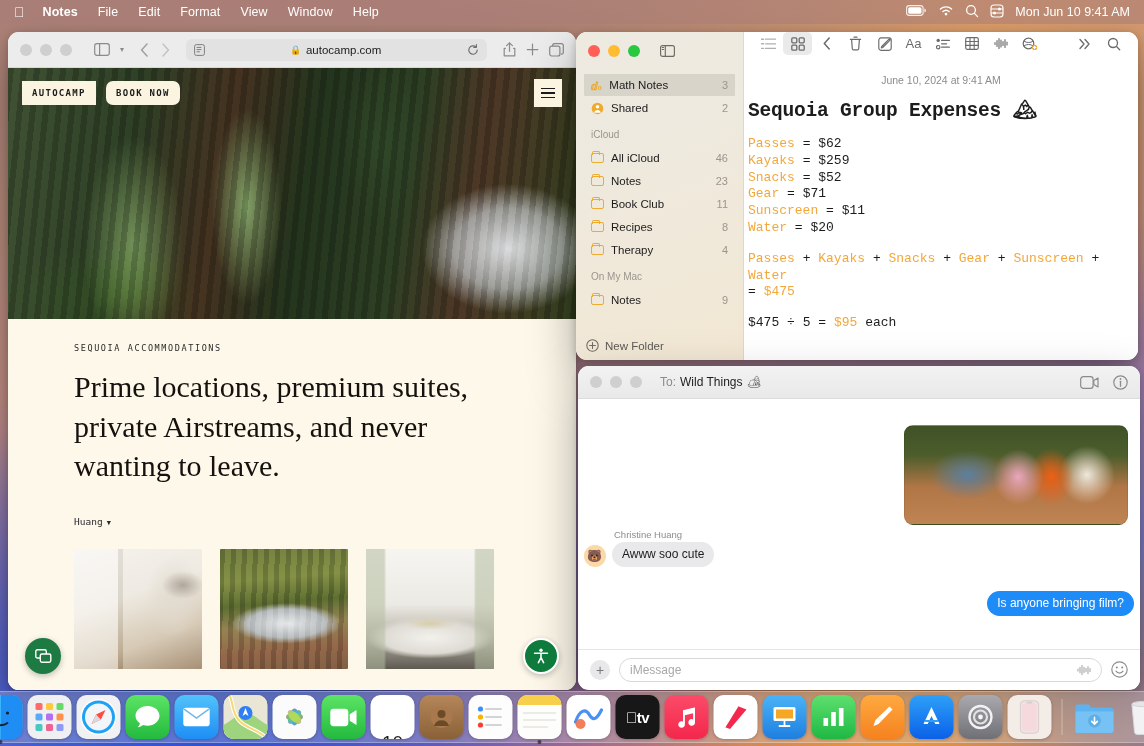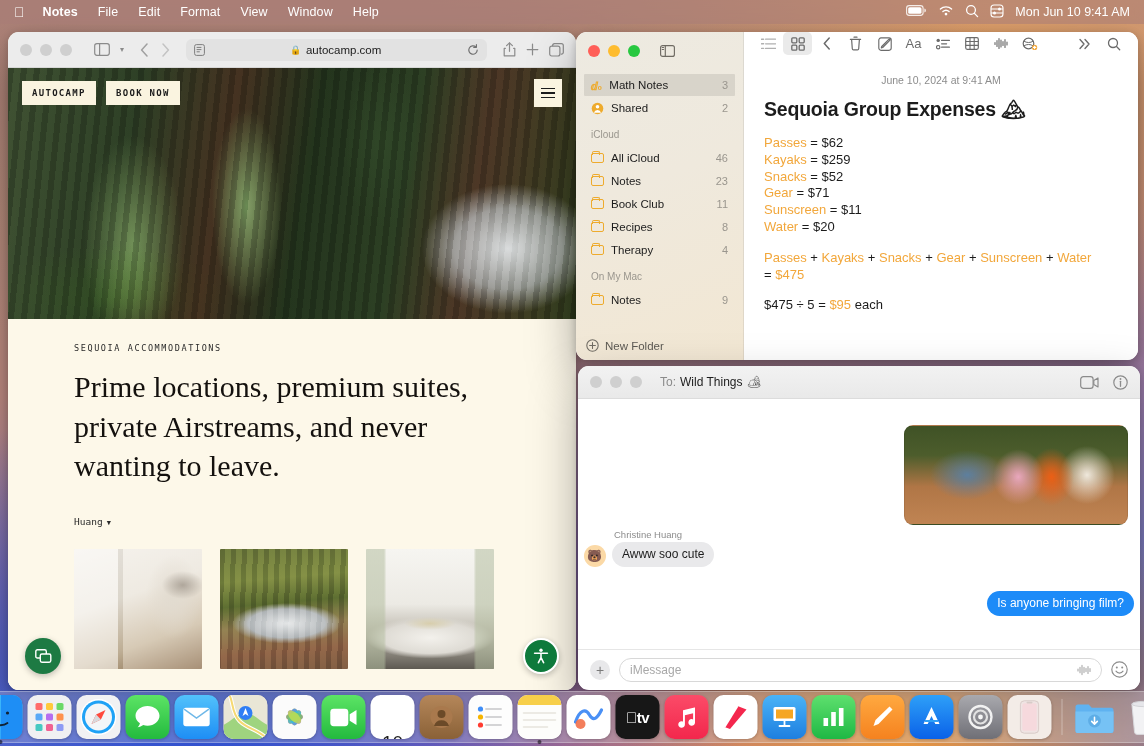--- a/index.html
+++ b/index.html
@@ -96,21 +96,21 @@
     mix-blend-mode: overlay;
   }
   .hero-chip {
     position: absolute; z-index: 3;
     background: #faf4e0; color: #1b1b1b;
     font-family: "DejaVu Sans Mono", monospace;
     font-size: 9px; font-weight: 700; letter-spacing: 1.3px;
     padding: 7px 10px;
   }
   #hero-logo { left: 14px; top: 13px; }
-  #hero-book { left: 98px; top: 13px; }
+  #hero-book { left: 98px; top: 13px; border-radius: 7px; }
   #hero-menu {
     position: absolute; right: 14px; top: 11px; z-index: 3;
     width: 28px; height: 28px; background: #faf4e0;
     display: flex; flex-direction: column; justify-content: center;
     align-items: center; gap: 3px;
   }
   #hero-menu i { display: block; width: 14px; height: 1.6px; background: #1b1b1b; }
 
   #page-body { padding: 24px 0 0 0; background: #fdf8e9; height: 371px; position: relative; }
   .eyebrow {
@@ -208,21 +208,21 @@
     height: 38px; display: flex; align-items: flex-start; gap: 0px;
     padding: 0 10px; color: #8a8a8a;
   }
   .tb-btn {
     width: 29px; height: 23px; display: flex; align-items: center; justify-content: center;
     border-radius: 5px;
   }
   .tb-btn.active { background: #eaeaea; }
   .tb-sep { flex: 1; }
   #note-date { text-align: center; font-size: 10.5px; color: #8c8c8c; margin-top: 4px; }
-  #note-body { padding: 12px 20px 0 20px; color: #1c1c1c; }
+  #note-body { padding: 12px 20px 0 4px; color: #1c1c1c; font-family: Liberation Mono, monospace; }
   #note-title { font-size: 19.5px; font-weight: 700; margin-bottom: 14px; letter-spacing: -0.2px; }
   .mline { font-size: 13px; line-height: 16.8px; }
   .tok { color: #f2a73b; }
   .amt { color: #1c1c1c; }
   .spacer { height: 14px; }
 
   
   #messages { left: 578px; top: 366px; width: 562px; height: 324px; background: #fff; }
   #msg-titlebar {
     height: 33px;

